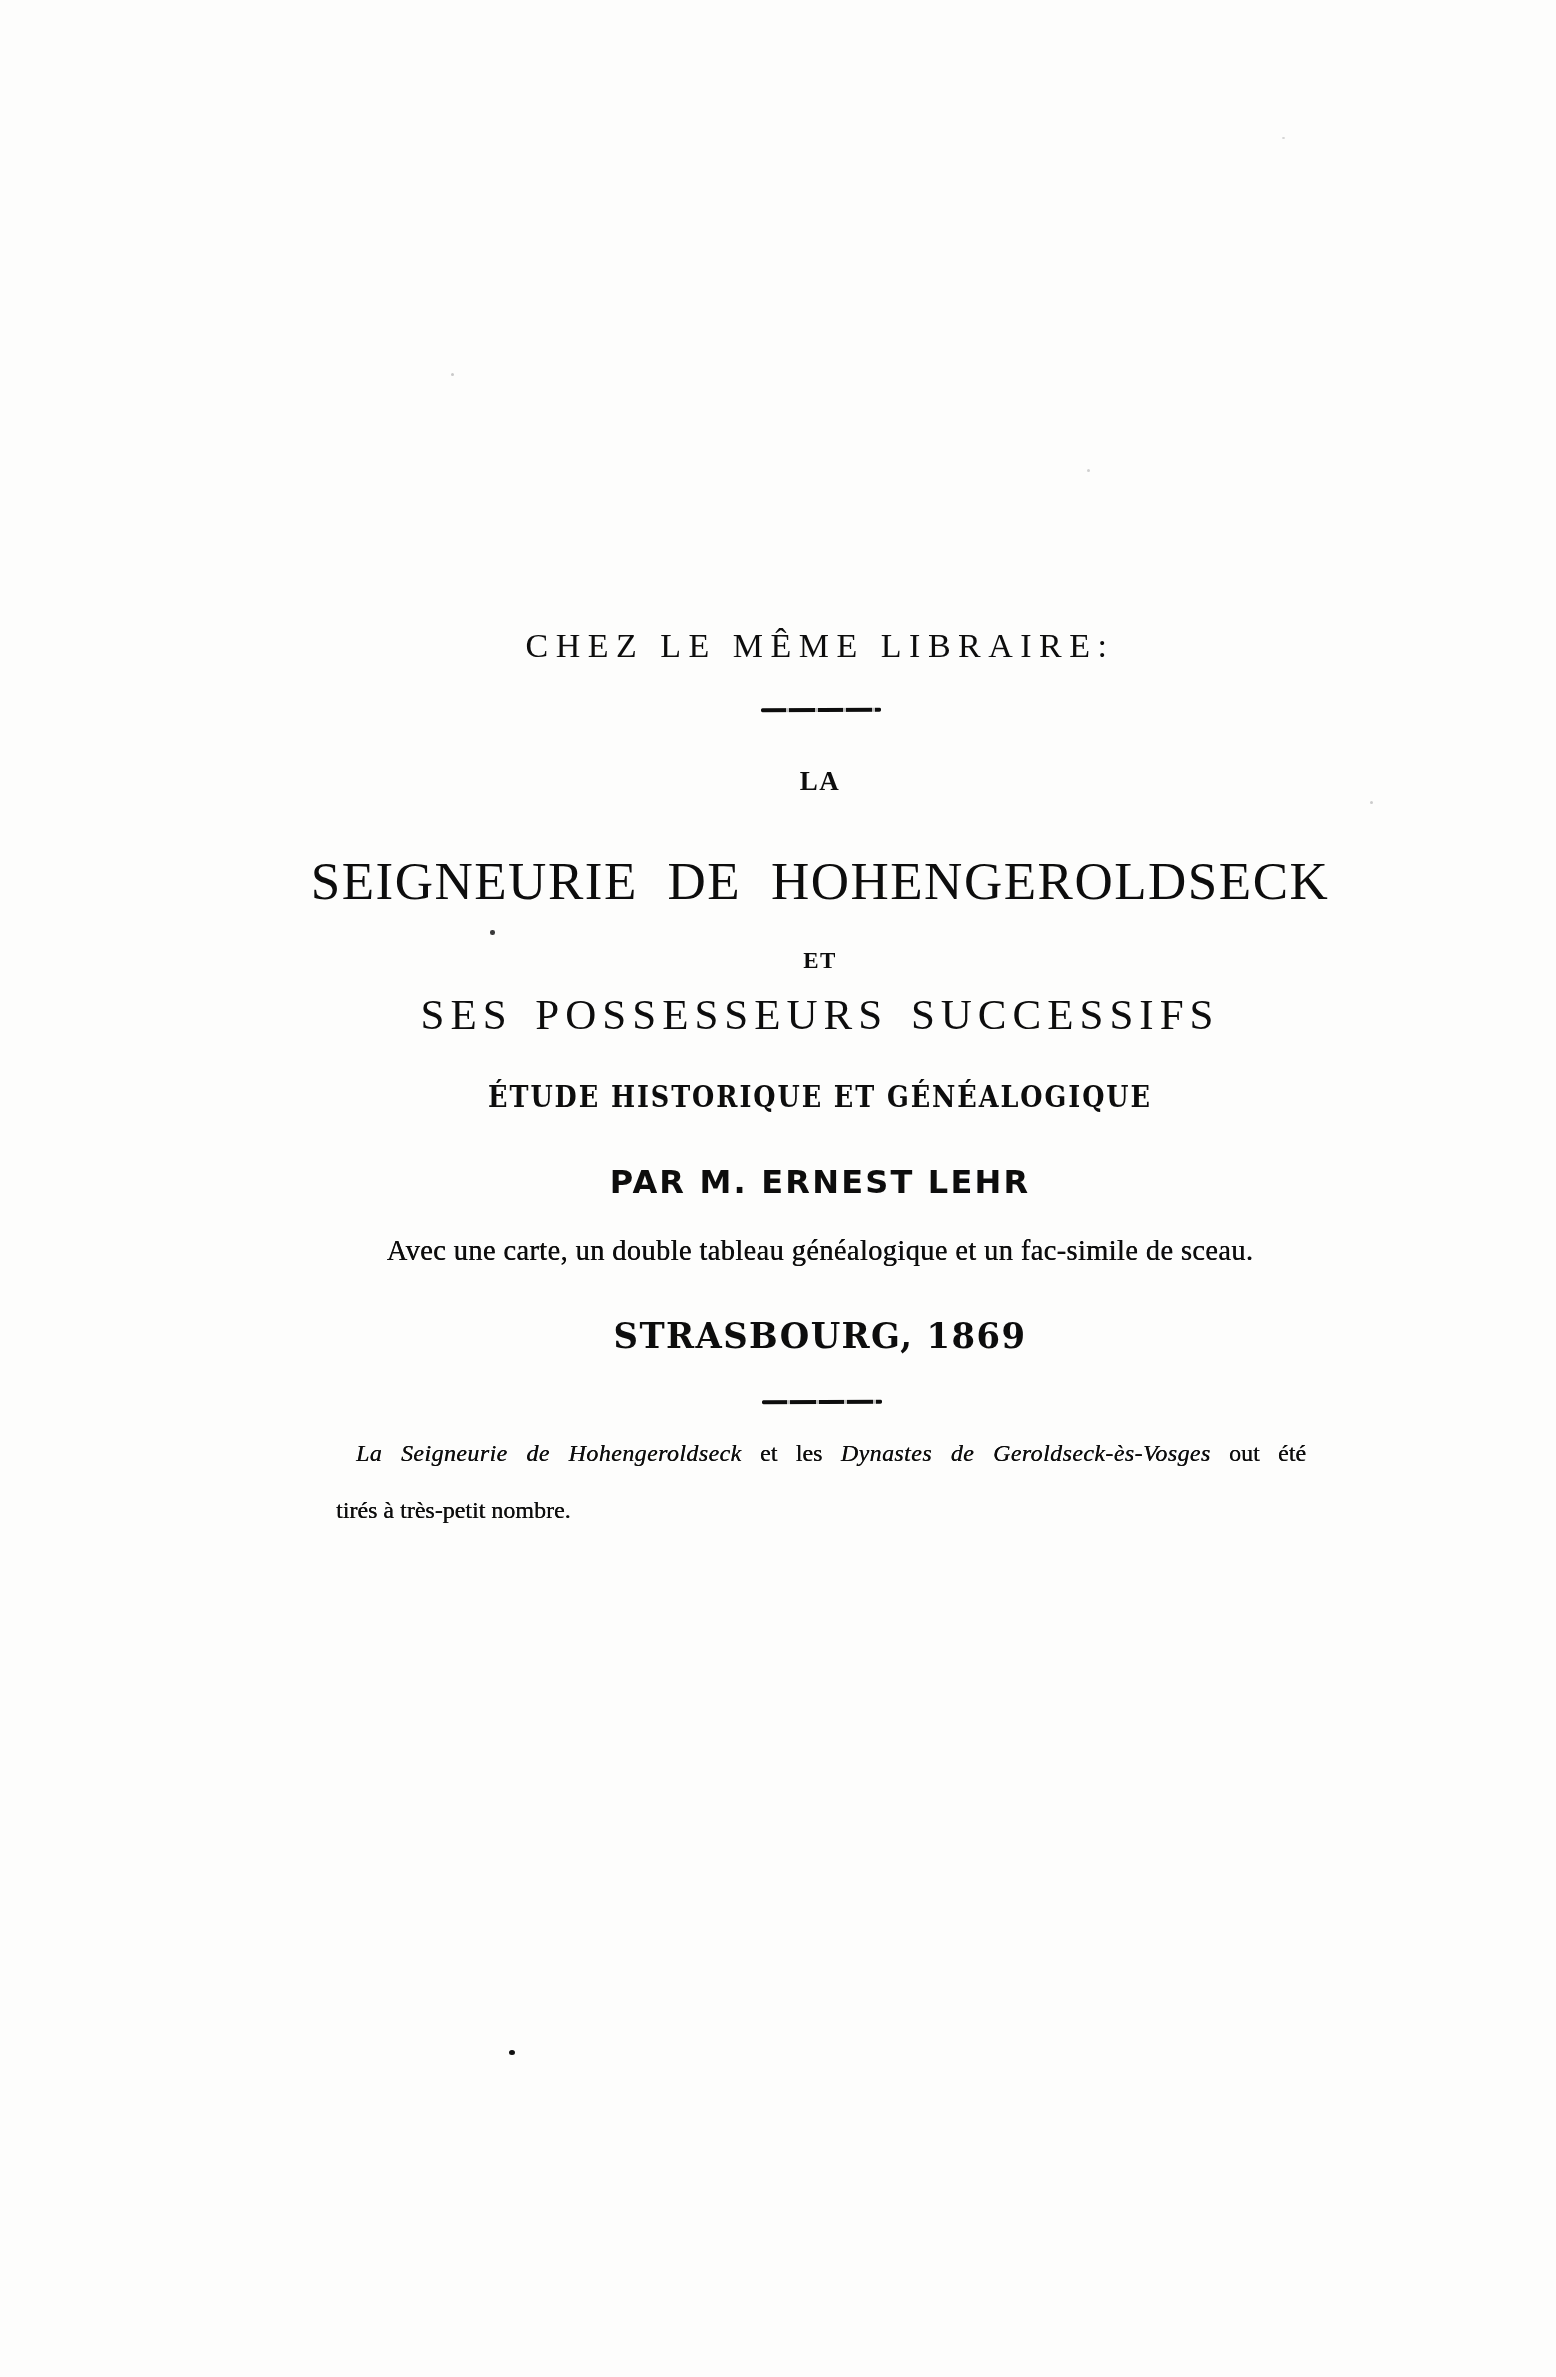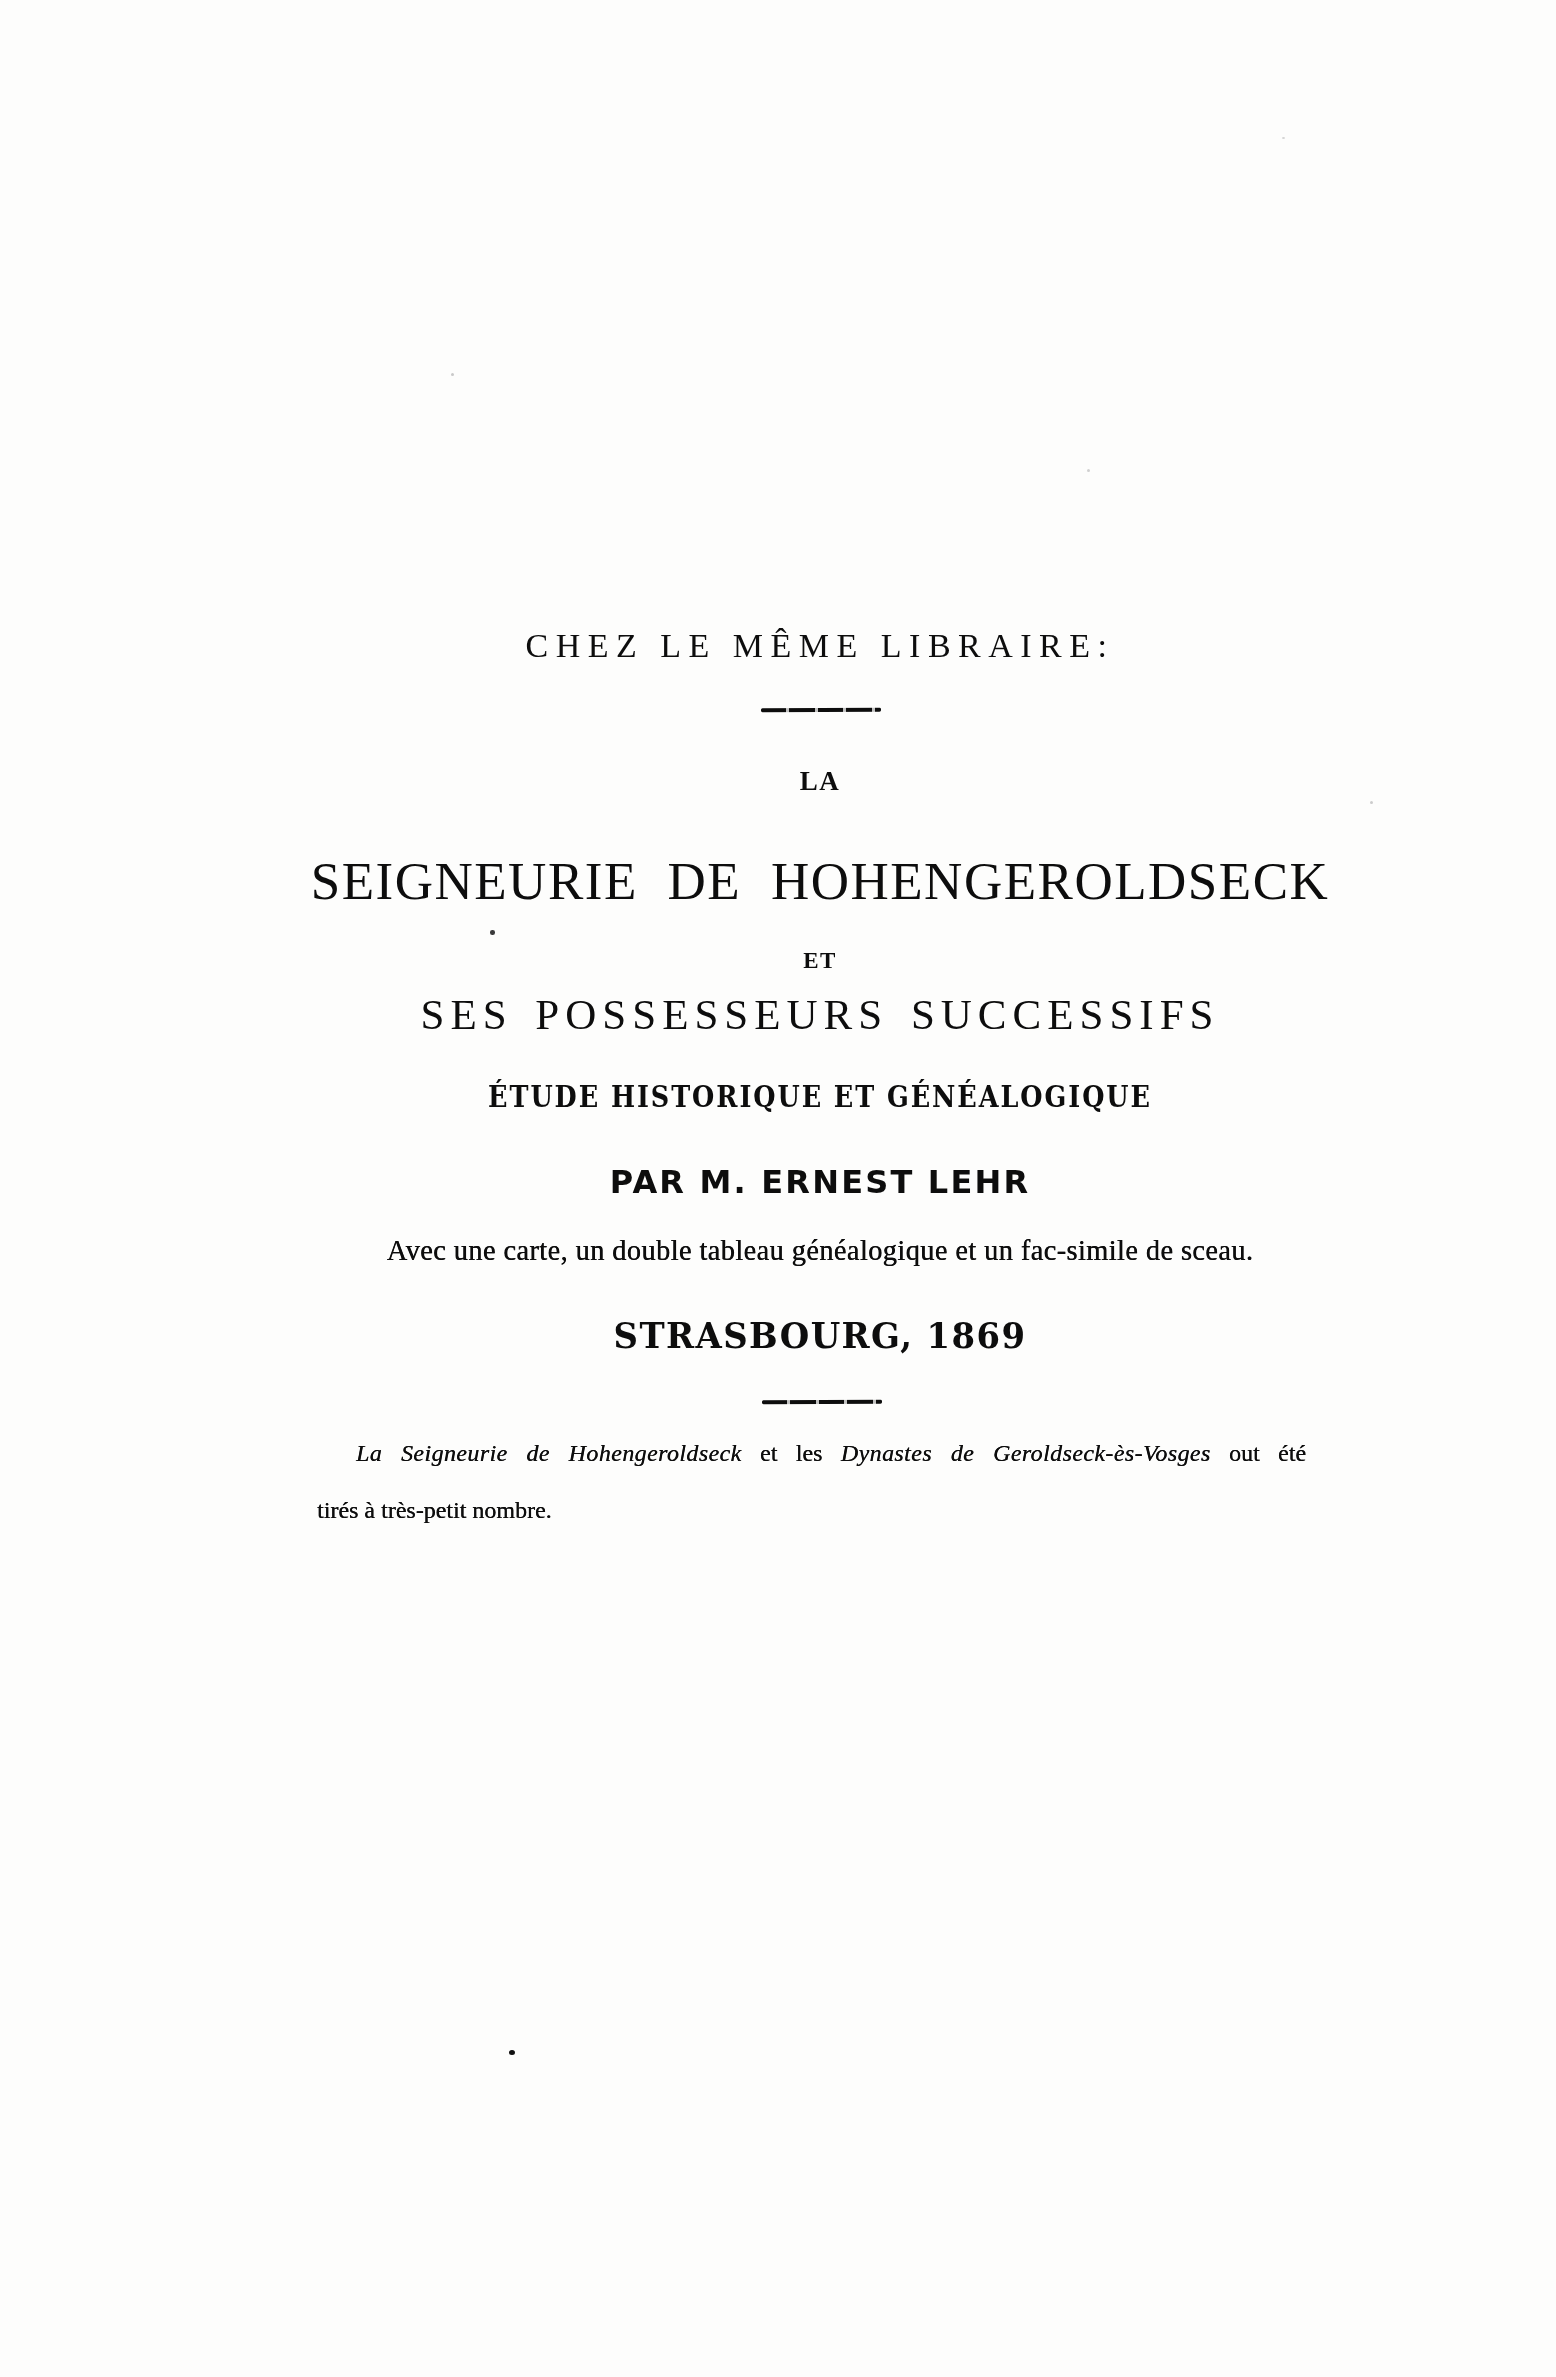--- a/index.html
+++ b/index.html
@@ -67,21 +67,21 @@
     position:absolute;left:317px;width:989px;
     font-size:24px;line-height:1;
     text-shadow:0.3px 0 0 currentColor;
   }
   .colophon-line-1{
     top:1441px;
     text-indent:39px;
     text-align:justify;
     text-align-last:justify;
   }
-  .colophon-line-2{top:1498px;text-align:left;}
+  .colophon-line-2{top:1498px;text-align:left;margin-left:19px;}
   .colophon-line i{font-style:italic;letter-spacing:0.4px;}
   .speck{position:absolute;border-radius:50%;}
   .ink-dot{top:2050px;left:509px;width:6px;height:5.2px;background:#101010;}
   .speck-a{top:930px;left:490px;width:4.5px;height:4.5px;background:#3a3a3a;}
   .speck-b{top:373px;left:451px;width:3px;height:3px;background:#c9c9c9;}
   .speck-c{top:469px;left:1087px;width:3px;height:3px;background:#d0d0d0;}
   .speck-d{top:137px;left:1282px;width:3px;height:2.2px;background:#d6d6d6;}
   .speck-e{top:801px;left:1370px;width:3px;height:3px;background:#cccccc;}
 </style>
 </head>

